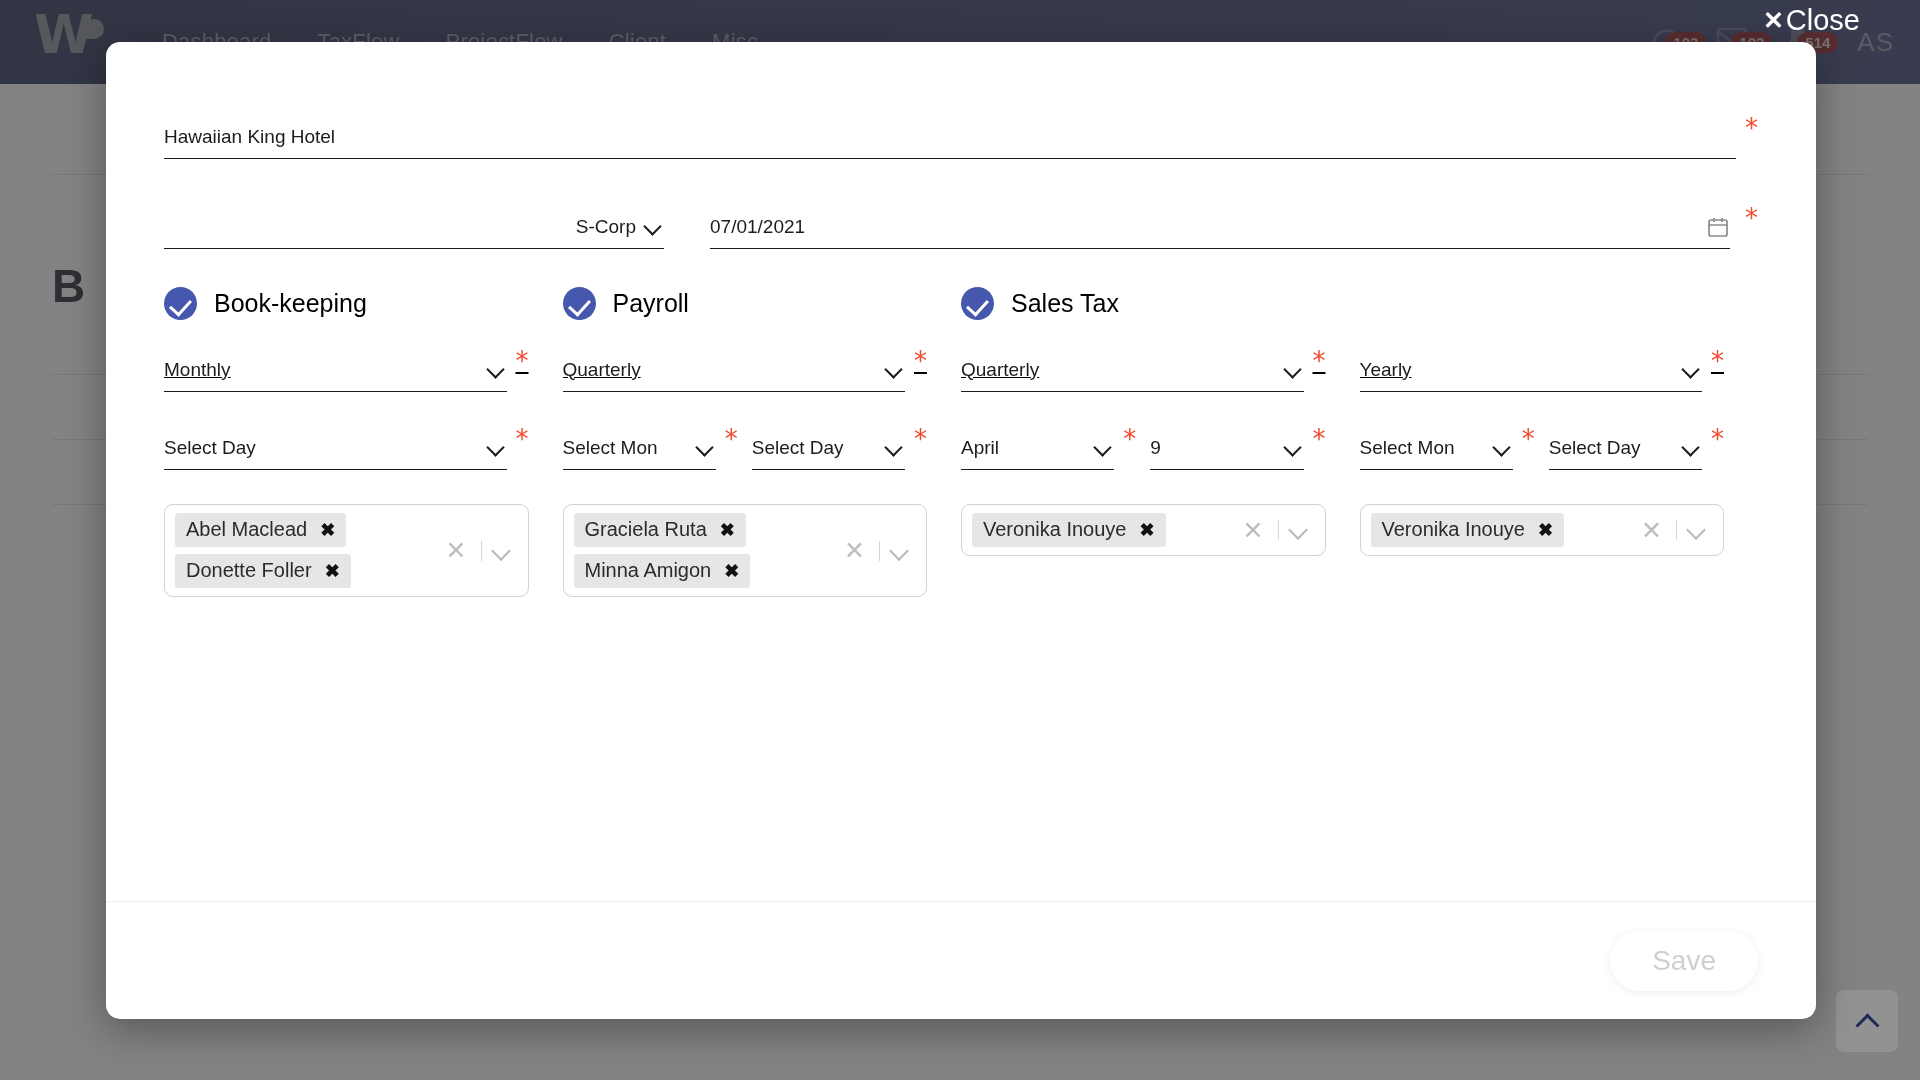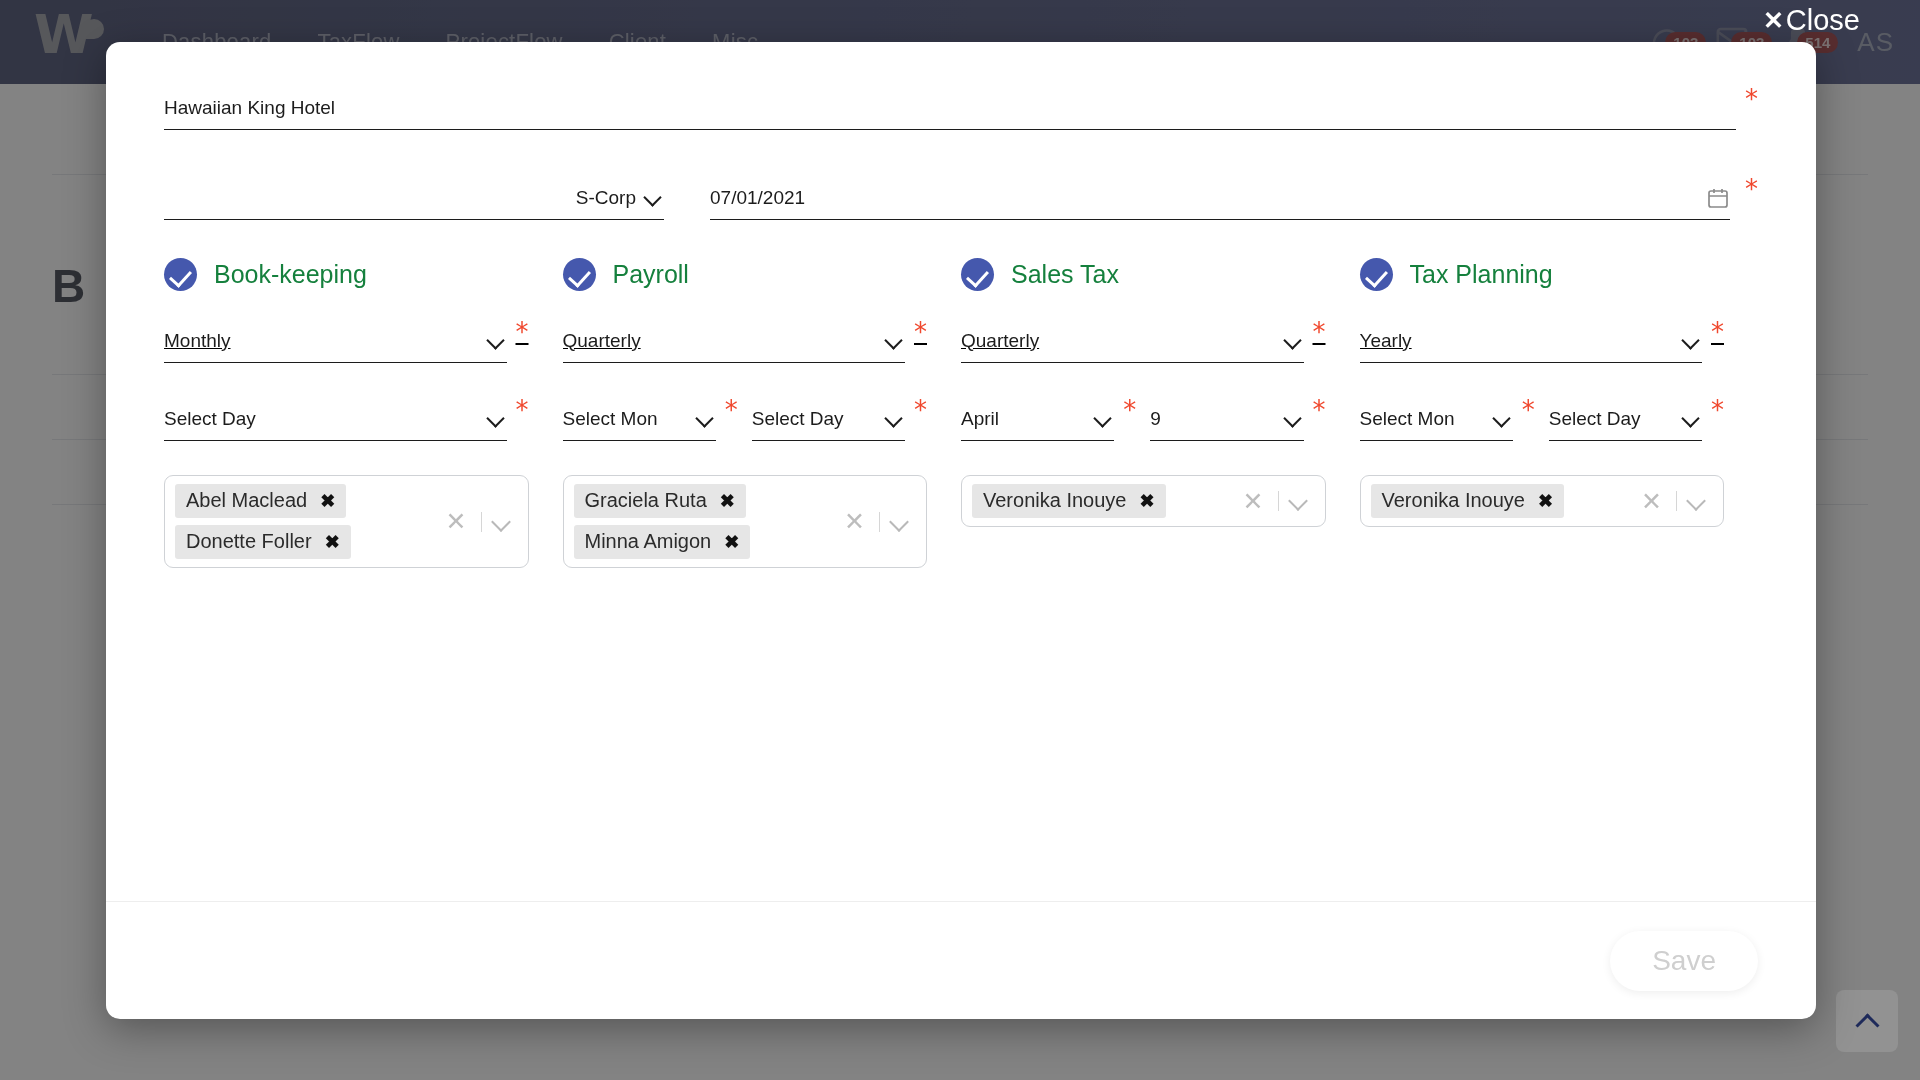--- a/index.html
+++ b/index.html
@@ -83,21 +83,21 @@
   }
   .deco-ring { position: absolute; border-radius: 50%; border: 26px solid rgba(255,255,255,.11); }
   #deco1 { width: 140px; height: 160px; left: 1212px; top: -62px; }
   #deco2 { width: 230px; height: 250px; left: 586px; top: 92px; }
   #deco3 { width: 220px; height: 230px; left: 1518px; top: 104px; }
   #modal-title {
     position: absolute; left: 58px; top: 58px;
     color: #ffffff; font-size: 34px; font-weight: 700; letter-spacing: .2px;
   }
 
-  #modal-body { flex: 1 1 auto; position: relative; padding: 44px 58px 0 58px; }
+  #modal-body { flex: 1 1 auto; position: relative; padding: 44px 58px 0 58px; margin-top: 29px; }
 
   
   .ufield { position: relative; display: flex; align-items: flex-end; }
   .ufield-inner {
     position: relative; border-bottom: 1.6px solid #1c1c1c;
     display: flex; align-items: center; height: 44px; width: 100%;
   }
   .ufield-text {
     font-size: 19px; color: #1c1c1c; flex: 1 1 auto;
     white-space: nowrap; overflow: hidden;
@@ -137,21 +137,21 @@
   .round-check {
     width: 33px; height: 33px; border-radius: 50%;
     background: #4558ad; position: relative; flex: 0 0 33px;
   }
   .round-check::after {
     content: ""; position: absolute; left: 10px; top: 8px;
     width: 10px; height: 17px;
     border-right: 3.4px solid #fff; border-bottom: 3.4px solid #fff;
     transform: rotate(42deg);
   }
-  .check-label { font-size: 25px; color: #15803d; }
+  .check-label { font-size: 25px; color: #000000; }
 
   
   #row-freq { display: flex; margin-top: 28px; }
   #row-freq .fcell { width: 25%; display: flex; align-items: flex-start; padding-right: 34px; text-decoration: underline; }
   #row-freq .fcell .ufield { flex: 1 1 auto; }
 
   
   #row-daymonth { display: flex; margin-top: 34px; }
   .dm-group { width: 25%; display: flex; align-items: flex-start; gap: 14px; padding-right: 34px; }
   .dm-group .sub { display: flex; align-items: flex-start; flex: 1 1 0; min-width: 0; }
@@ -333,24 +333,20 @@
         <span class="check-label">Book-keeping</span>
       </div>
       <div class="check-col">
         <span class="round-check"></span>
         <span class="check-label">Payroll</span>
       </div>
       <div class="check-col">
         <span class="round-check"></span>
         <span class="check-label">Sales Tax</span>
       </div>
-      <div class="check-col">
-        <span class="round-check"></span>
-        <span class="check-label">Tax Planning</span>
-      </div>
     </div>
 
     <div id="row-freq">
       <div class="fcell">
         <div class="ufield">
           <div class="ufield-inner">
             <div class="ufield-text">Monthly</div>
             <span class="chev-down"></span>
           </div>
         </div>

